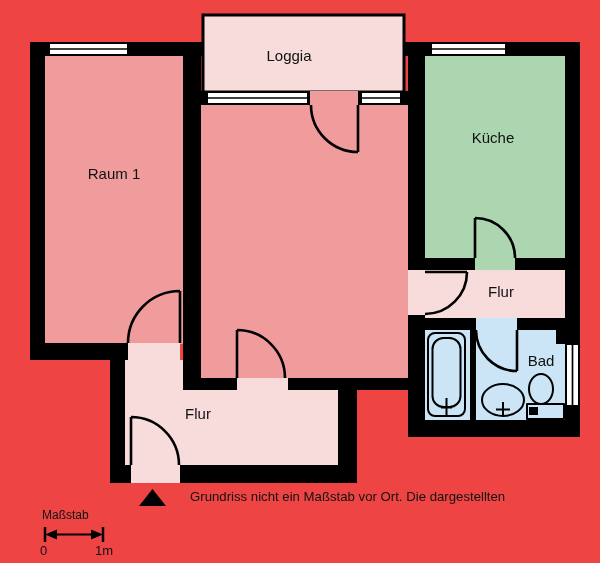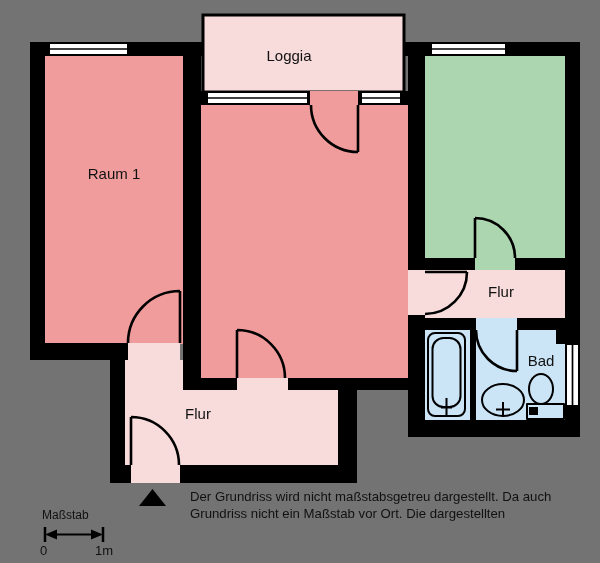--- a/index.html
+++ b/index.html
@@ -1,16 +1,16 @@
 <!DOCTYPE html>
 <html><head>
 <meta charset="utf-8">
 <style>
   html,body{margin:0;padding:0;background:#fff;}
-  .stage{position:relative;width:600px;height:563px;background:#737373;overflow:hidden;
+  .stage{position:relative;width:600px;height:563px;background:#ef4444;overflow:hidden;
          font-family:"Liberation Sans",sans-serif;}
   .stage svg{position:absolute;left:0;top:0;}
   .door{fill:none;stroke:#000;stroke-width:2.6;stroke-linecap:butt;}
   .winbase{fill:#ffffff;stroke:none;}
   .winline{stroke:#000;stroke-width:1.7;fill:none;}
   .fx{fill:none;stroke:#000;stroke-width:2;stroke-linejoin:round;}
   .lbl{position:absolute;font-size:15px;color:#111;text-align:center;white-space:nowrap;}
   .slbl{position:absolute;font-size:13px;color:#111;white-space:nowrap;}
   .scale-title{position:absolute;font-size:12px;color:#111;white-space:nowrap;}
   .disclaimer{position:absolute;left:190px;top:489px;width:400px;color:#111;}
@@ -121,26 +121,26 @@
       <path d="M45,527 V542" stroke-width="2.5"></path>
       <path d="M103,527 V542" stroke-width="2.5"></path>
       <path d="M52,534.5 H96" stroke-width="1.8"></path>
       <path d="M45,534.5 l12,-5 v10 Z" fill="#000" stroke="none"></path>
       <path d="M103,534.5 l-12,-5 v10 Z" fill="#000" stroke="none"></path>
     </g>
   </svg>
 
   <div class="lbl" style="left:239px;top:47px;width:100px;">Loggia</div>
   <div class="lbl" style="left:64px;top:165px;width:100px;">Raum 1</div>
+  <div class="lbl" style="left:443px;top:129px;width:100px;">Küche</div>
   <div class="lbl" style="left:461px;top:283px;width:80px;">Flur</div>
   <div class="lbl" style="left:512px;top:352px;width:58px;">Bad</div>
   <div class="lbl" style="left:158px;top:405px;width:80px;">Flur</div>
 
   <div class="scale-title" style="left:42px;top:508px;">Maßstab</div>
   <div class="slbl" style="left:40px;top:543px;">0</div>
   <div class="slbl" style="left:95px;top:543px;">1m</div>
 
   <div class="disclaimer">
-    <div>Der Grundriss wird nicht maßstabsgetreu dargestellt. Da auch</div>
     <div>Grundriss nicht ein Maßstab vor Ort. Die dargestellten</div>
   </div>
 
 </div>
 
 </body></html>

